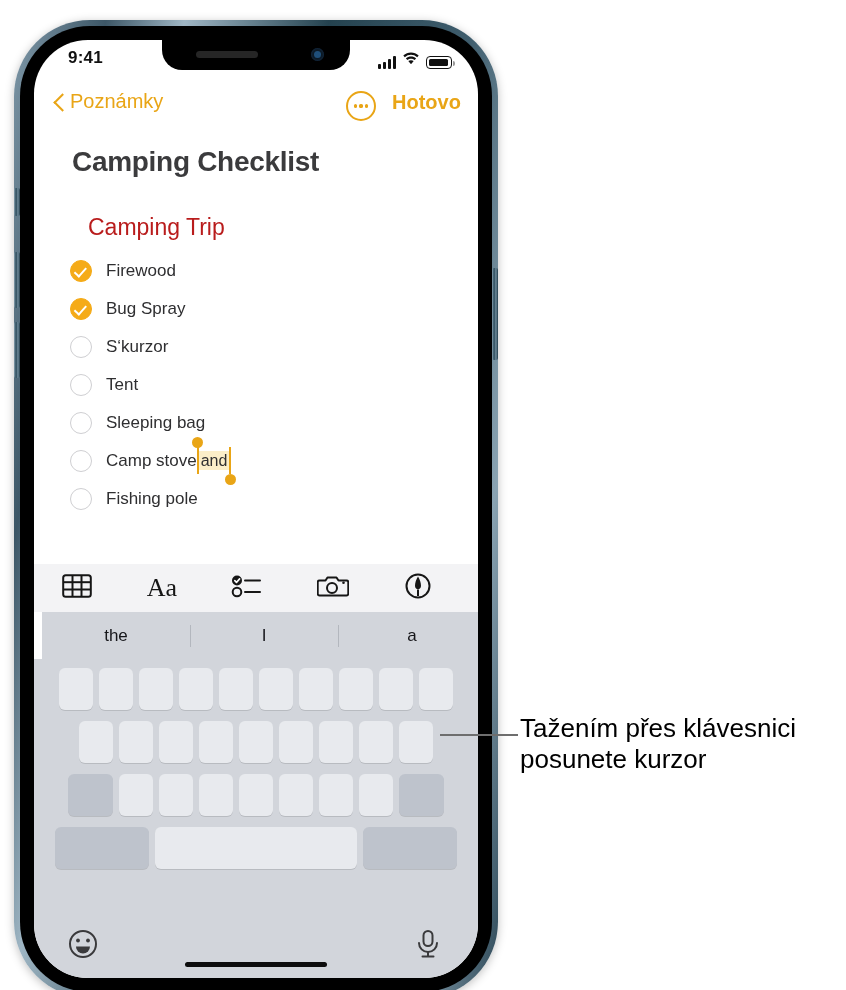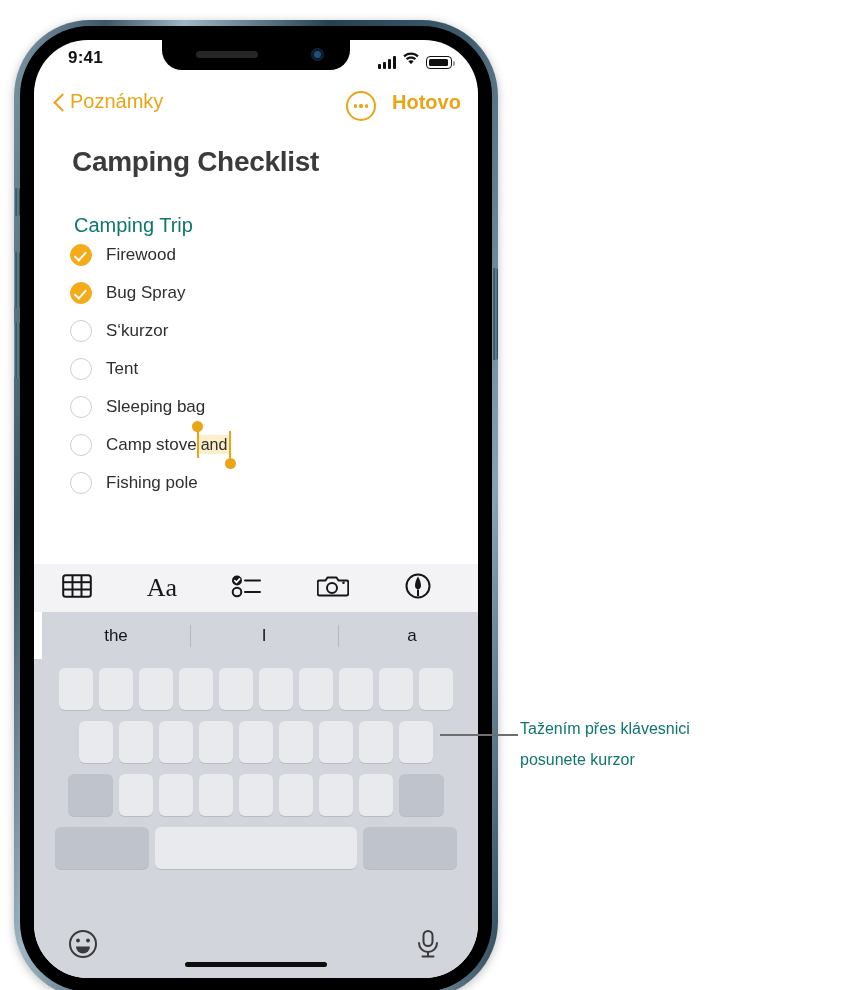--- a/index.html
+++ b/index.html
@@ -210,29 +210,29 @@
     position: absolute;
     left: 38px;
     top: 106px;
     font-size: 28px;
     font-weight: bold;
     color: #3b3b3d;
     letter-spacing: -0.3px;
   }
   .note-sub {
     position: absolute;
-    left: 40px;
+    left: 54px;
     top: 174px;
-    font-size: 20px;
-    color: #0f766e;
+    font-size: 23px;
+    color: #b91c1c;
   }
   .checklist {
     position: absolute;
     left: 36px;
-    top: 196px;
+    top: 212px;
     width: 380px;
   }
   .check-row {
     display: flex;
     align-items: center;
     height: 38px;
     position: relative;
   }
   .cbox {
     width: 22px; height: 22px;
@@ -402,23 +402,23 @@
     width: 78px;
     height: 2px;
     background: #6e6e6e;
     z-index: 60;
   }
   .callout {
     position: absolute;
     left: 520px;
     top: 713px;
     width: 320px;
-    font-size: 16px;
+    font-size: 26px;
     line-height: 31px;
-    color: #0f766e;
+    color: #000000;
   }
 </style>
 </head>
 <body>
 
 <div id="phone-frame">
   <div class="frame-outer"></div>
   <div class="frame-inner-black"></div>
 
   <div class="btn-side btn-mute"></div>

